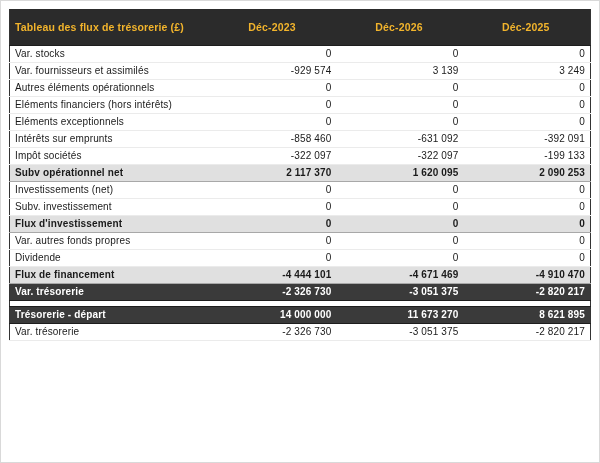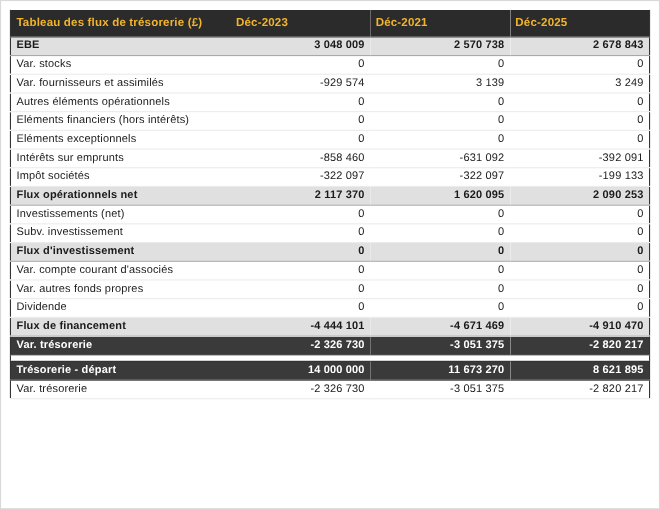--- a/index.html
+++ b/index.html
@@ -28,27 +28,27 @@
     white-space: nowrap;
     overflow: hidden;
     font-weight: 400;
     letter-spacing: 0.15px;
   }
   td.num, th.num { text-align: right; }
   thead th {
     background: var(--header-bg, #2b2b2b);
     color: var(--header-text, #f2b42c);
     font-weight: 700;
-    height: 24px;
+    height: 36px;
     line-height: 22px;
     text-align: left;
     font-size: 10.5px;
     border-bottom: 1px solid #1d1d1d;
   }
-  thead th.num { text-align: left; padding-right: 7px; }
+  thead th.num { text-align: center; padding-right: 7px; }
   tr.normal td { background: #ffffff; border-bottom: 1px solid #ebebeb; }
   tr.subtotal td {
     background: var(--subtotal-bg, #e0e0e0);
     font-weight: 700;
     border-top: 1px solid #a8a8a8;
     border-bottom: 1px solid #a8a8a8;
   }
   tr.dark td {
     background: var(--dark-row-bg, #3a3a3a);
     color: var(--dark-row-text, #ffffff);
@@ -70,31 +70,25 @@
   <colgroup>
     <col class="col-label">
     <col class="col-num">
     <col class="col-num">
     <col class="col-num">
   </colgroup>
   <thead>
     <tr>
       <th>Tableau des flux de trésorerie (£)</th>
       <th class="num">Déc-2023</th>
-      <th class="num">Déc-2021</th>
+      <th class="num">Déc-2026</th>
       <th class="num">Déc-2025</th>
     </tr>
   </thead>
   <tbody id="table-body">
-      <tr class="subtotal">
-        <td>EBE</td>
-        <td class="num">3 048 009</td>
-        <td class="num">2 570 738</td>
-        <td class="num">2 678 843</td>
-      </tr>
       <tr class="normal">
         <td>Var. stocks</td>
         <td class="num">0</td>
         <td class="num">0</td>
         <td class="num">0</td>
       </tr>
       <tr class="normal">
         <td>Var. fournisseurs et assimilés</td>
         <td class="num">-929 574</td>
         <td class="num">3 139</td>
@@ -124,45 +118,39 @@
         <td class="num">-631 092</td>
         <td class="num">-392 091</td>
       </tr>
       <tr class="normal">
         <td>Impôt sociétés</td>
         <td class="num">-322 097</td>
         <td class="num">-322 097</td>
         <td class="num">-199 133</td>
       </tr>
       <tr class="subtotal">
-        <td>Flux opérationnels net</td>
+        <td>Subv opérationnel net</td>
         <td class="num">2 117 370</td>
         <td class="num">1 620 095</td>
         <td class="num">2 090 253</td>
       </tr>
       <tr class="normal">
         <td>Investissements (net)</td>
         <td class="num">0</td>
         <td class="num">0</td>
         <td class="num">0</td>
       </tr>
       <tr class="normal">
         <td>Subv. investissement</td>
         <td class="num">0</td>
         <td class="num">0</td>
         <td class="num">0</td>
       </tr>
       <tr class="subtotal">
         <td>Flux d'investissement</td>
-        <td class="num">0</td>
-        <td class="num">0</td>
-        <td class="num">0</td>
-      </tr>
-      <tr class="normal">
-        <td>Var. compte courant d'associés</td>
         <td class="num">0</td>
         <td class="num">0</td>
         <td class="num">0</td>
       </tr>
       <tr class="normal">
         <td>Var. autres fonds propres</td>
         <td class="num">0</td>
         <td class="num">0</td>
         <td class="num">0</td>
       </tr>

